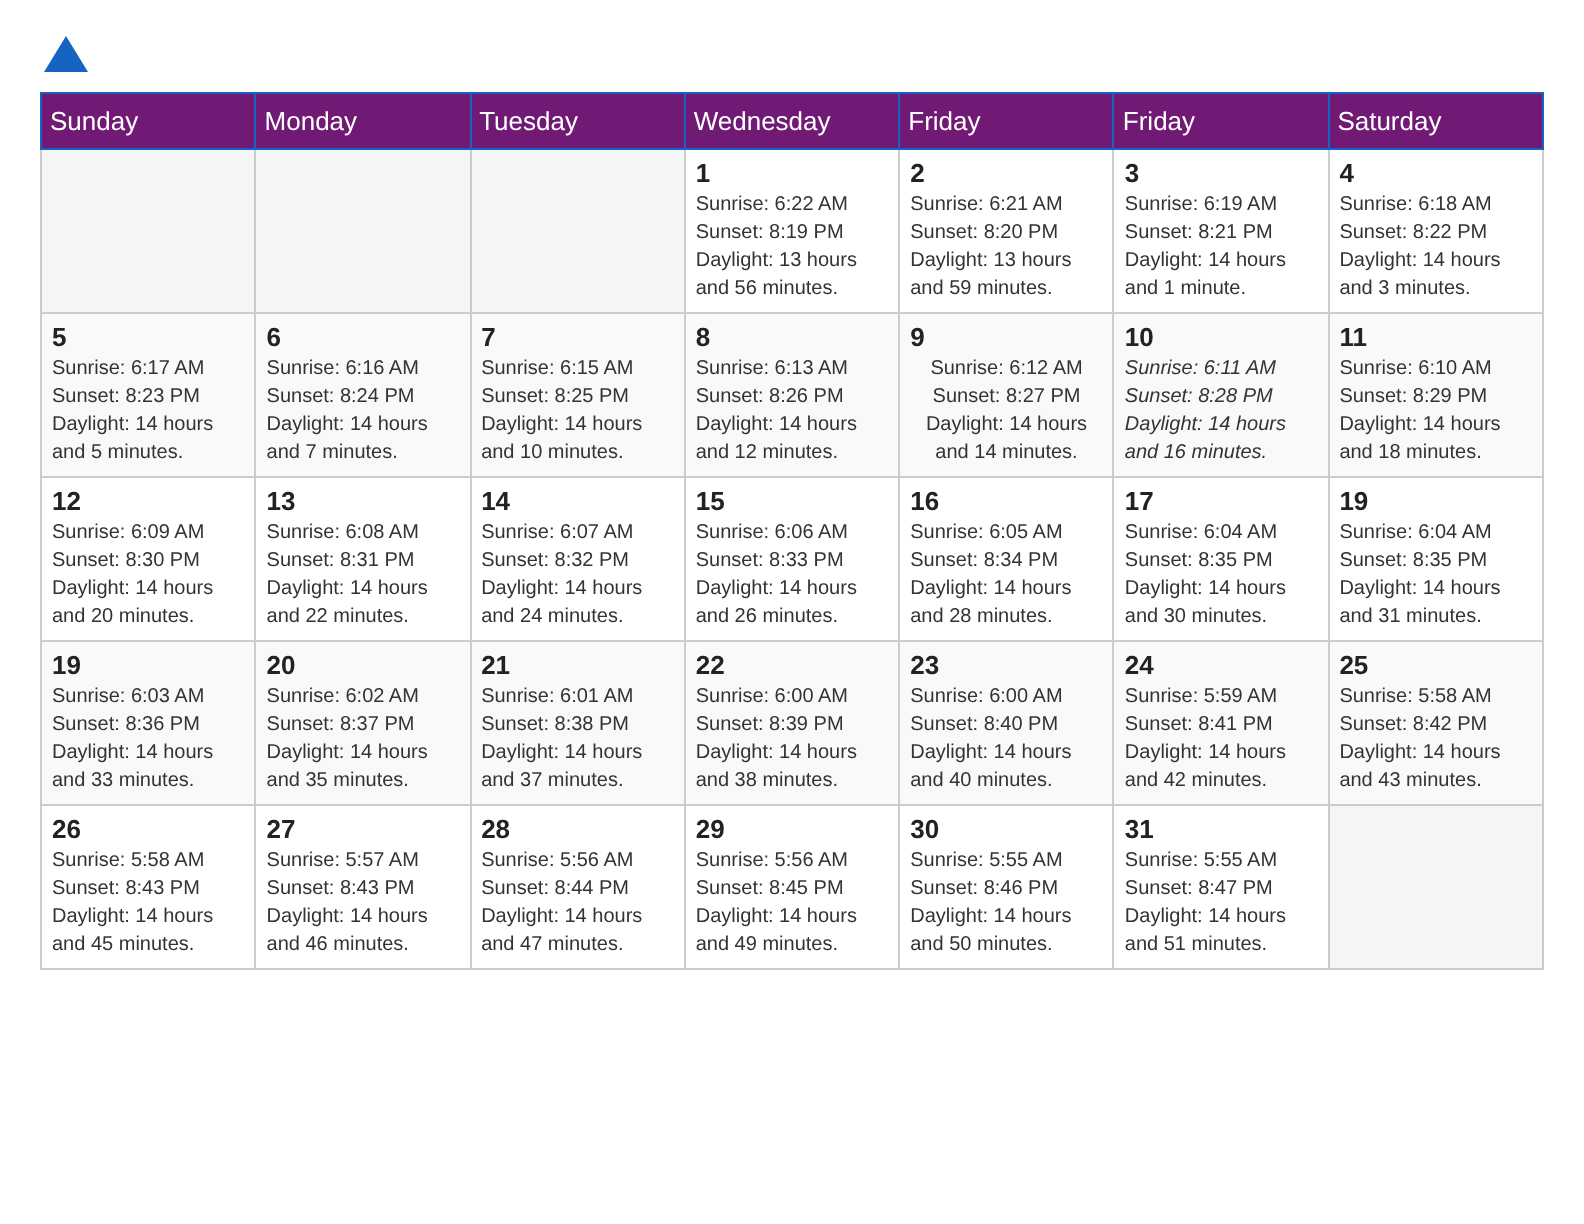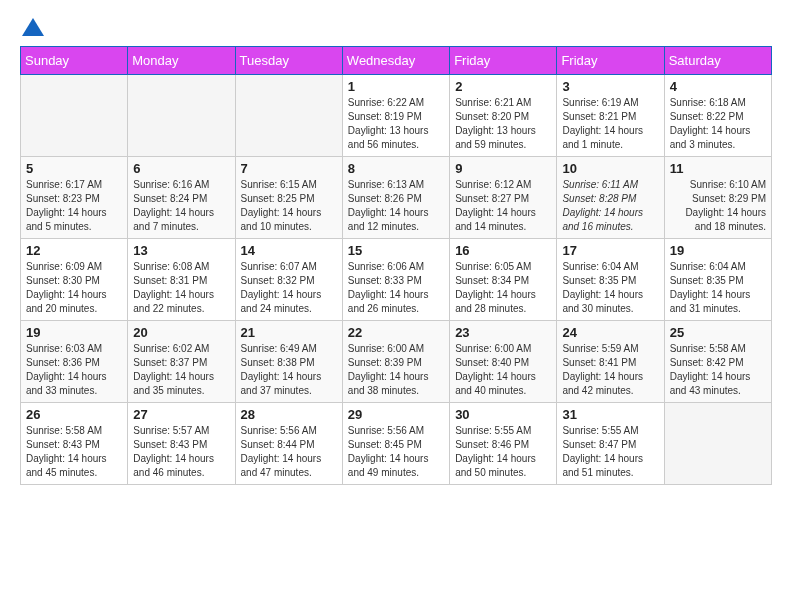--- a/index.html
+++ b/index.html
@@ -41,21 +41,21 @@
     .location-title {
       font-size: 16px;
       color: #444;
     }
     .calendar-table {
       width: 100%;
       border-collapse: collapse;
       font-size: 11px;
     }
     .calendar-table thead tr th {
-      background: #d946ef;
+      background: #701a75;
       color: #fff;
       padding: 6px 4px;
       text-align: left;
       font-size: 13px;
       font-weight: normal;
       border: 1px solid #1565c0;
     }
     .calendar-table tbody tr td {
       border: 1px solid #ccc;
       vertical-align: top;
@@ -173,35 +173,35 @@
         </td>
         <td>
           <div class="day-number">8</div>
           <div class="day-info" style="white-space: pre-line;">Sunrise: 6:13 AM
 Sunset: 8:26 PM
 Daylight: 14 hours
 and 12 minutes.</div>
         </td>
         <td>
           <div class="day-number">9</div>
-          <div class="day-info" style="white-space: pre-line;">Sunrise: 6:12 AM
+          <div class="day-info" style="white-space: pre-line; text-align: center;">Sunrise: 6:12 AM
 Sunset: 8:27 PM
 Daylight: 14 hours
 and 14 minutes.</div>
         </td>
         <td>
           <div class="day-number">10</div>
           <div class="day-info" style="white-space: pre-line; font-style: italic;">Sunrise: 6:11 AM
 Sunset: 8:28 PM
 Daylight: 14 hours
 and 16 minutes.</div>
         </td>
         <td>
           <div class="day-number">11</div>
-          <div class="day-info" style="white-space: pre-line; text-align: right;">Sunrise: 6:10 AM
+          <div class="day-info" style="white-space: pre-line;">Sunrise: 6:10 AM
 Sunset: 8:29 PM
 Daylight: 14 hours
 and 18 minutes.</div>
         </td>
       </tr>
       <tr>
         <td>
           <div class="day-number">12</div>
           <div class="day-info" style="white-space: pre-line;">Sunrise: 6:09 AM
 Sunset: 8:30 PM
@@ -261,21 +261,21 @@
         </td>
         <td>
           <div class="day-number">20</div>
           <div class="day-info" style="white-space: pre-line;">Sunrise: 6:02 AM
 Sunset: 8:37 PM
 Daylight: 14 hours
 and 35 minutes.</div>
         </td>
         <td>
           <div class="day-number">21</div>
-          <div class="day-info" style="white-space: pre-line;">Sunrise: 6:49 AM
+          <div class="day-info" style="white-space: pre-line;">Sunrise: 6:01 AM
 Sunset: 8:38 PM
 Daylight: 14 hours
 and 37 minutes.</div>
         </td>
         <td>
           <div class="day-number">22</div>
           <div class="day-info" style="white-space: pre-line;">Sunrise: 6:00 AM
 Sunset: 8:39 PM
 Daylight: 14 hours
 and 38 minutes.</div>

